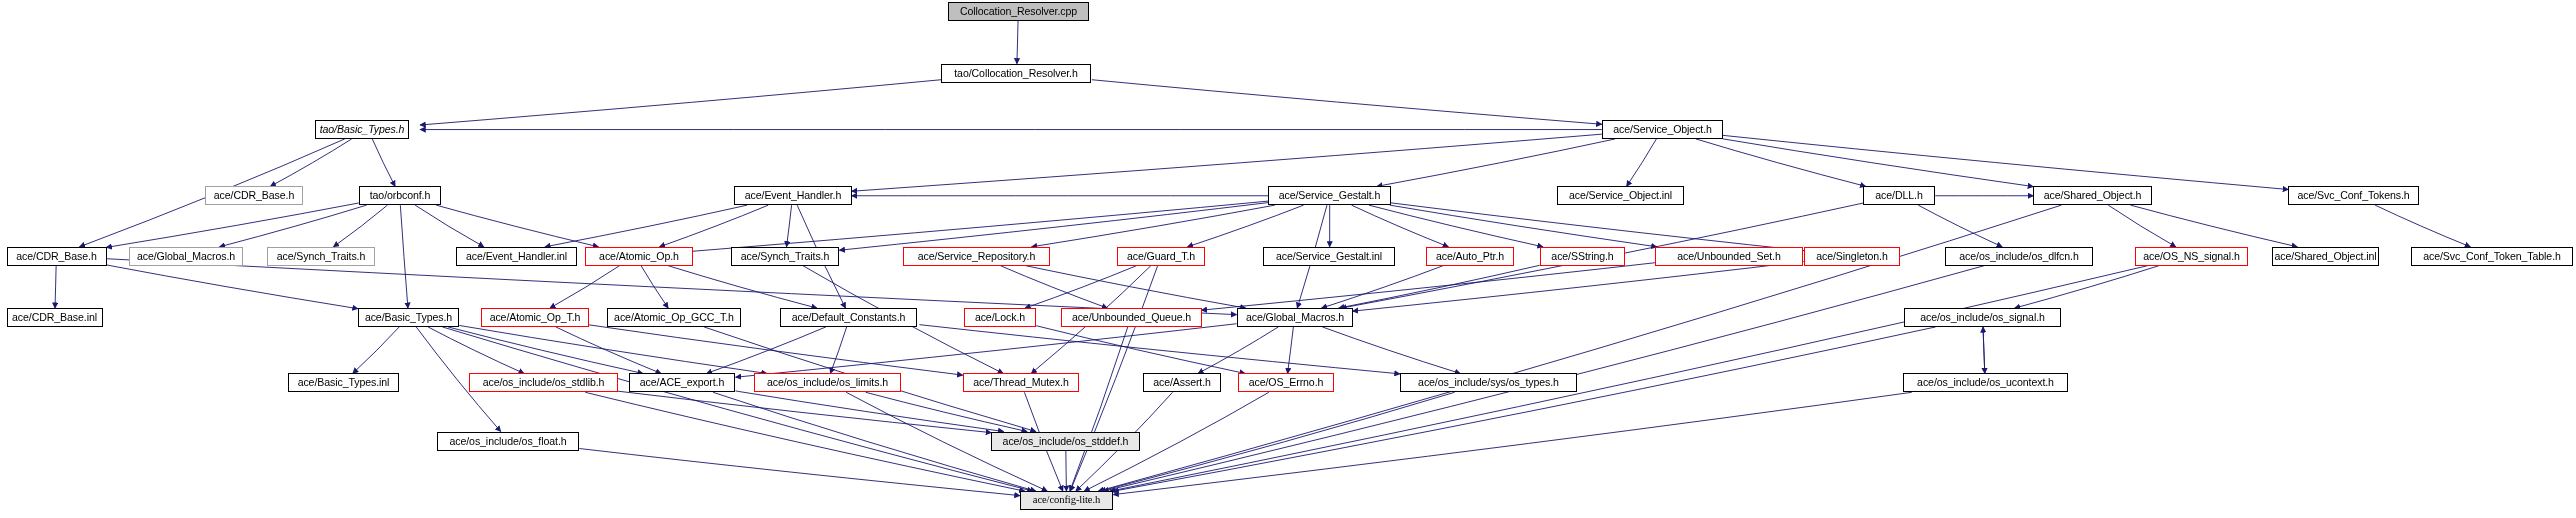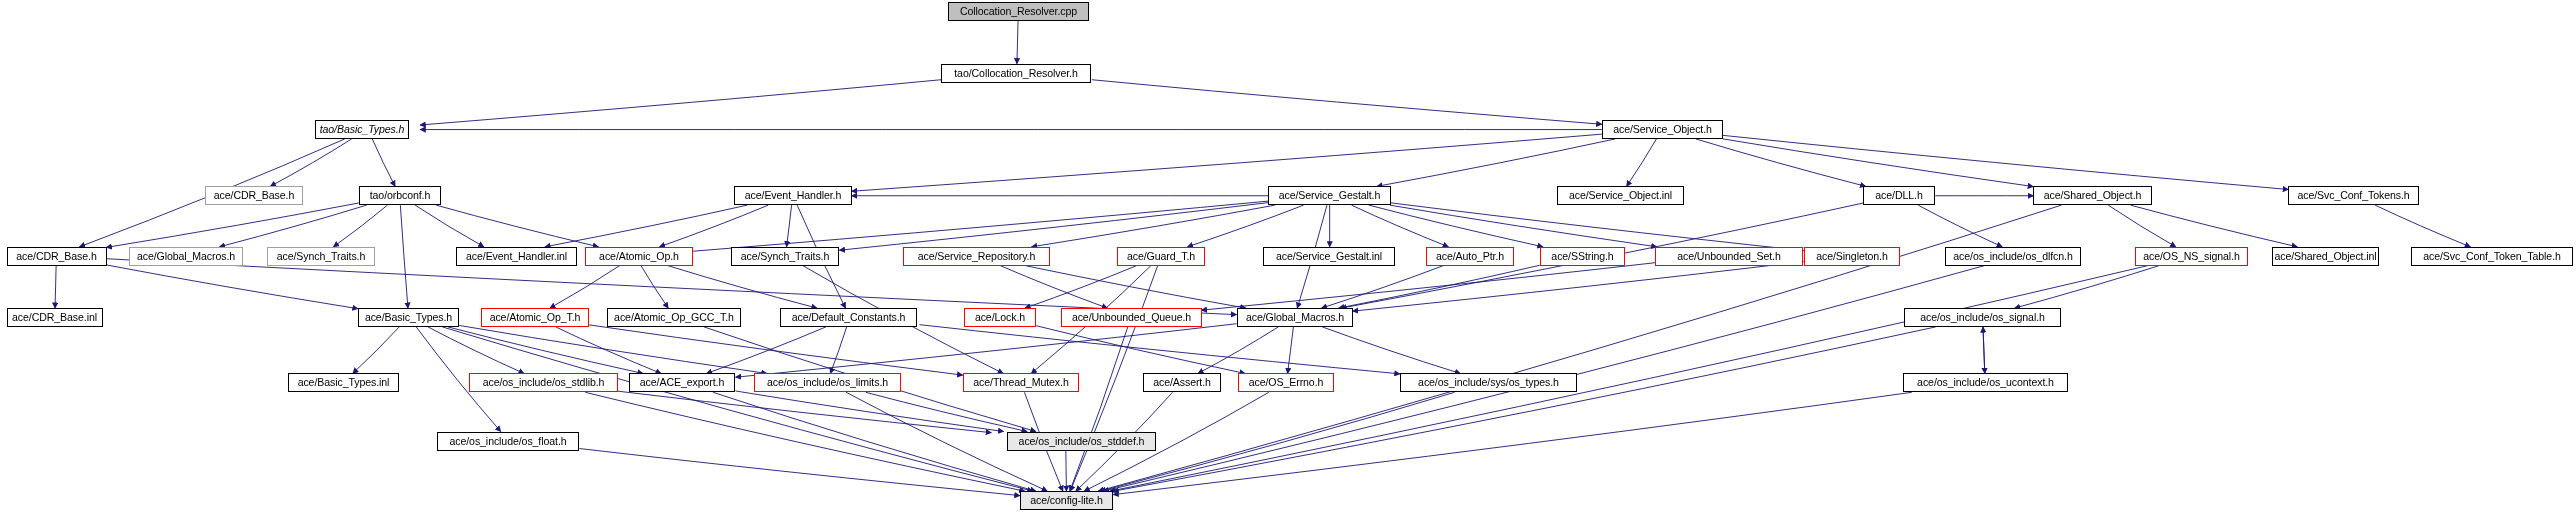--- a/index.html
+++ b/index.html
@@ -232,21 +232,21 @@
     </div>
     <div class="gnode red" style="left: 1540px; top: 247px; width: 85px;">
       <span class="lbl">ace/SString.h</span>
     </div>
     <div class="gnode red" style="left: 1655px; top: 247px; width: 148px;">
       <span class="lbl">ace/Unbounded_Set.h</span>
     </div>
     <div class="gnode red" style="left: 1804px; top: 247px; width: 96px;">
       <span class="lbl">ace/Singleton.h</span>
     </div>
-    <div class="gnode" style="left: 1945px; top: 247px; width: 136px;">
+    <div class="gnode" style="left: 1945px; top: 247px; width: 148px;">
       <span class="lbl">ace/os_include/os_dlfcn.h</span>
     </div>
     <div class="gnode red" style="left: 2135px; top: 247px; width: 113px;">
       <span class="lbl">ace/OS_NS_signal.h</span>
     </div>
     <div class="gnode" style="left: 2272px; top: 247px; width: 107px;">
       <span class="lbl">ace/Shared_Object.inl</span>
     </div>
     <div class="gnode" style="left: 2411px; top: 247px; width: 162px;">
       <span class="lbl">ace/Svc_Conf_Token_Table.h</span>
@@ -301,20 +301,20 @@
     </div>
     <div class="gnode" style="left: 1400px; top: 373px; width: 177px;">
       <span class="lbl">ace/os_include/sys/os_types.h</span>
     </div>
     <div class="gnode" style="left: 1903px; top: 373px; width: 165px;">
       <span class="lbl">ace/os_include/os_ucontext.h</span>
     </div>
     <div class="gnode" style="left: 437px; top: 432px; width: 142px;">
       <span class="lbl">ace/os_include/os_float.h</span>
     </div>
-    <div class="gnode shaded" style="left: 991px; top: 432px; width: 149px; margin-left: 16px;">
+    <div class="gnode shaded" style="left: 991px; top: 432px; width: 149px;">
       <span class="lbl">ace/os_include/os_stddef.h</span>
     </div>
-    <div class="gnode red shaded" style="left: 1020px; top: 491px; width: 93px;">
+    <div class="gnode red shaded" style="left: 1020px; top: 491px; width: 93px; font-family: Liberation Serif, serif;">
       <span class="lbl">ace/config-lite.h</span>
     </div>
   </div>
 
 
 </body></html>

